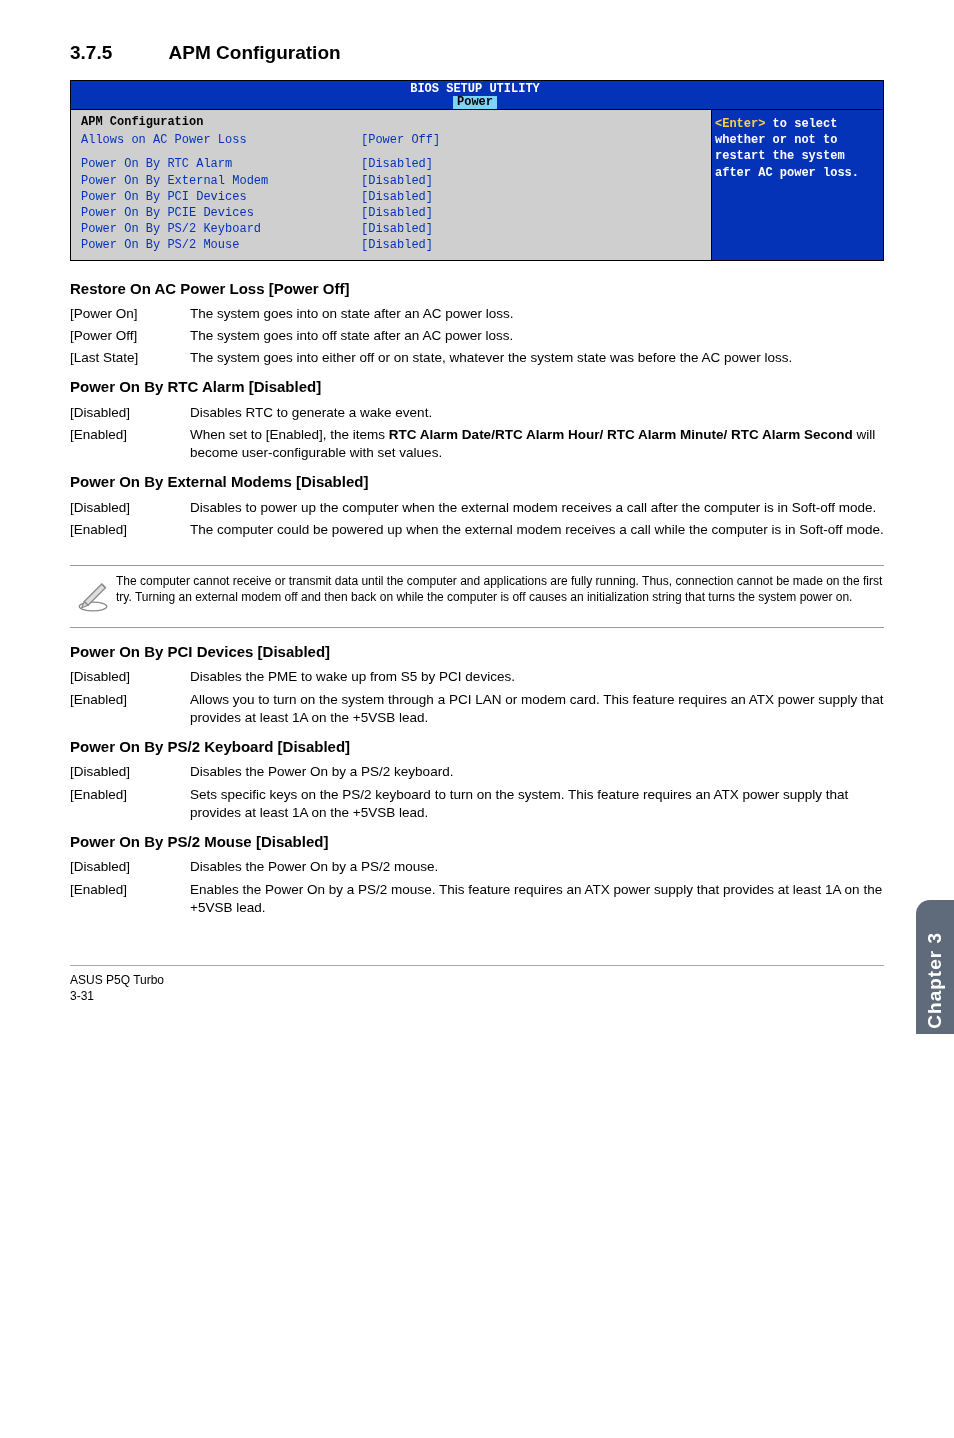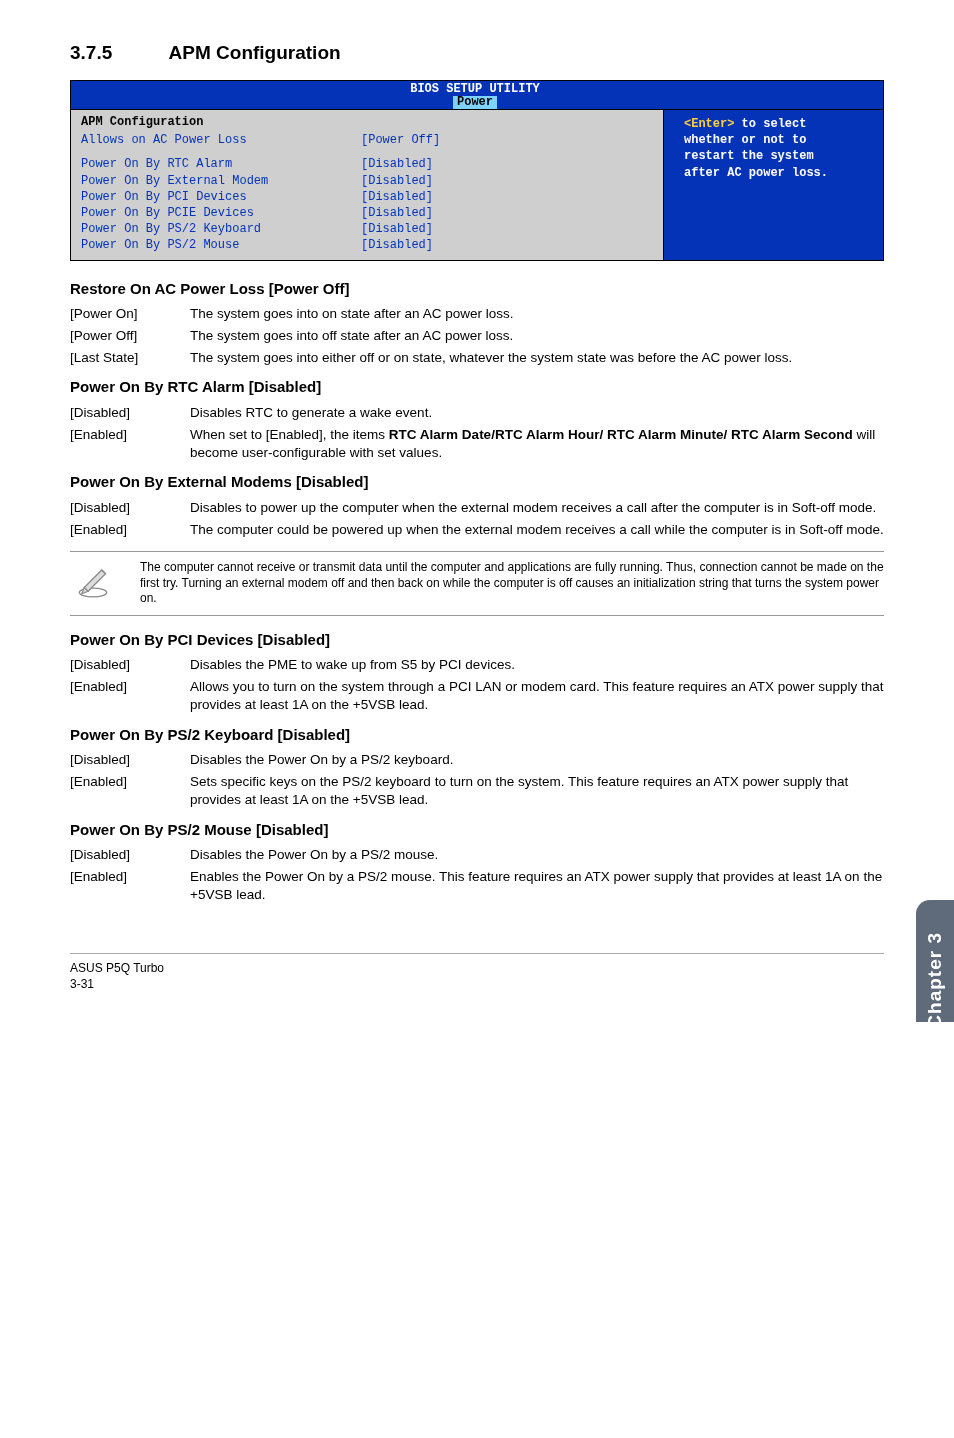--- a/index.html
+++ b/index.html
@@ -43,32 +43,32 @@
     flex: 1;
     background: #cfcfcf;
     border-right: 1.5px solid #000;
     padding: 4px 10px 6px 10px;
     color: #0533b8;
   }
   .bios-left .title { font-weight: bold; color: #000; margin-bottom: 2px; }
   .bios-left .row { display: flex; }
   .bios-left .row .label { flex: 0 0 280px; }
   .bios-right {
-    width: 219px;
+    width: 171px;
     background: #0533b8;
     color: #fff;
-    padding: 6px 20px;
+    padding: 6px 3px;
     font-weight: bold;
   }
   .bios-right .yellow { color: #ffd040; }
   h3.item { font-size: 15px; font-weight: bold; margin-top: 10px; margin-bottom: 6px; }
   .opt-row { display: flex; margin-bottom: 4px; }
   .opt-row .key { flex: 0 0 120px; }
   .opt-row .val { flex: 1; }
-  .note-block { display: flex; border-top: 0.5px solid #999; border-bottom: 0.5px solid #999; padding: 8px 0; margin: 12px 0 14px 0; align-items: flex-start; gap: 24px; }
+  .note-block { display: flex; border-top: 0.5px solid #999; border-bottom: 0.5px solid #999; padding: 8px 0; margin: 26px 0 14px 0; align-items: flex-start; }
   .note-icon { flex: 0 0 46px; text-align: center; }
   .note-icon svg { width: 40px; height: 40px; }
   .note-text { flex: 1; font-size: 12px; line-height: 1.3; }
   .sidebar-tab {
     position: absolute;
     right: 0;
     top: 900px;
     width: 38px;
     height: 160px;
     background: #5f6b7a;

